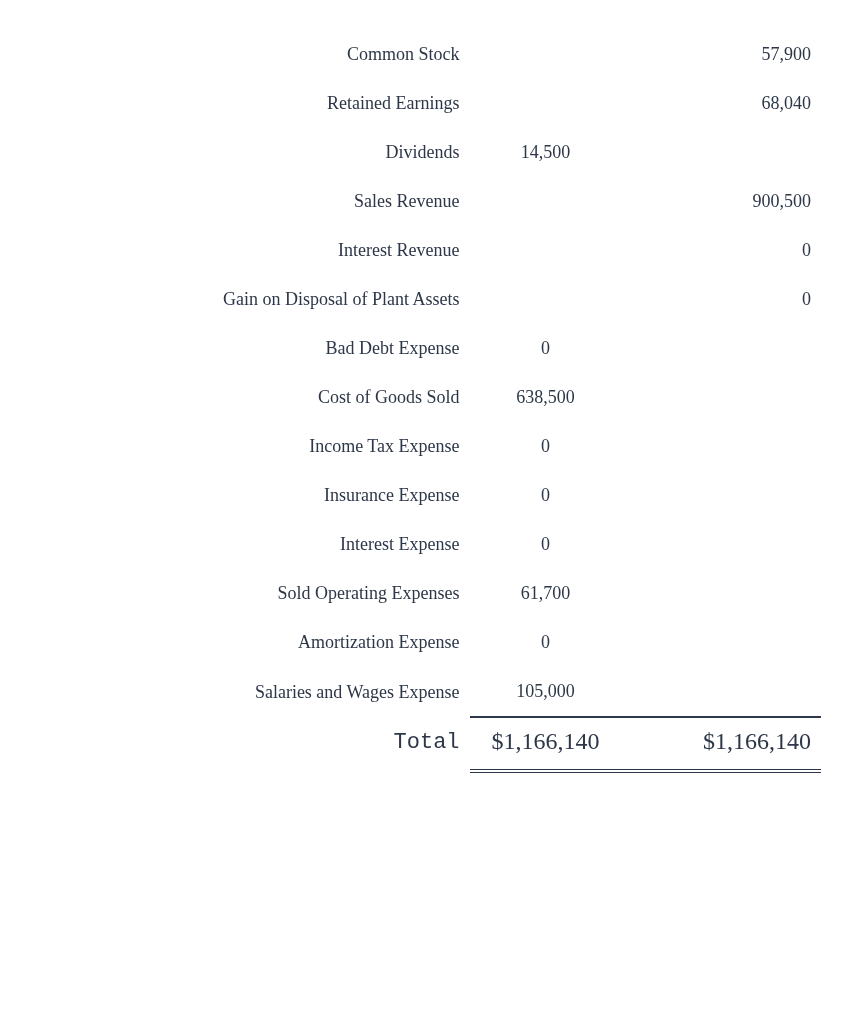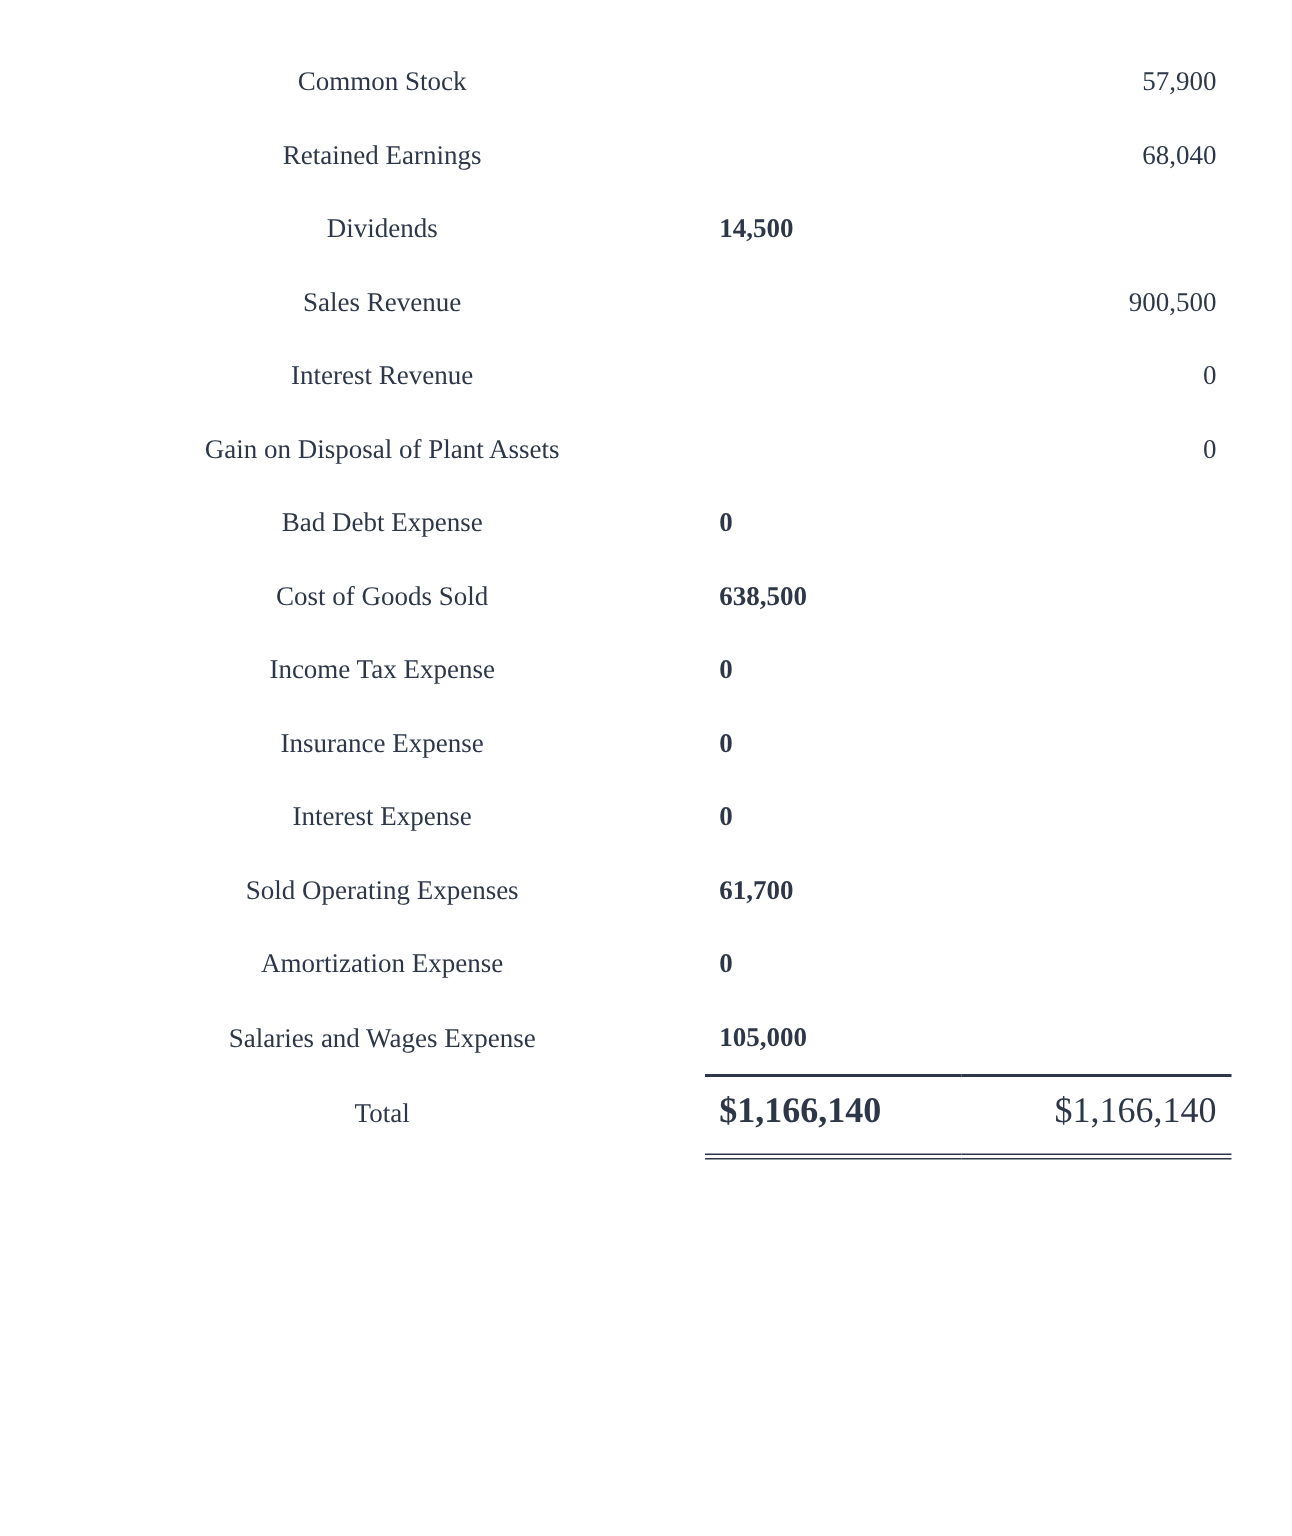--- a/index.html
+++ b/index.html
@@ -22,33 +22,32 @@
       width: 100%;
       border-collapse: collapse;
     }
 
     .ledger-table tr td {
       padding: 14px 10px;
       vertical-align: middle;
     }
 
     .ledger-table td.account-name {
-      text-align: center;
+      text-align: right;
       font-size: 18px;
       color: #2d3748;
       width: 55%;
     }
 
     .ledger-table td.debit {
-      text-align: left;
+      text-align: center;
       width: 22%;
       font-size: 18px;
       color: #2d3748;
       padding-right: 30px;
-      font-weight: bold;
     }
 
     .ledger-table td.credit {
       text-align: right;
       width: 23%;
       font-size: 18px;
       color: #2d3748;
       padding-right: 10px;
     }
 
@@ -59,21 +58,22 @@
       color: #2d3748;
     }
 
     .ledger-table tr.total-row td.debit,
     .ledger-table tr.total-row td.credit {
       border-top: 2px solid #2d3748;
       border-bottom: 4px double #2d3748;
     }
 
     .ledger-table tr.total-row td.account-name {
-      font-size: 18px;
+      font-size: 22px;
+      font-family: Liberation Mono, monospace;
     }
   </style>
 </head>
 <body>
 
 <table class="ledger-table">
   <tbody id="table-body">
       <tr>
         <td class="account-name">Common Stock</td>
         <td class="debit"></td>

